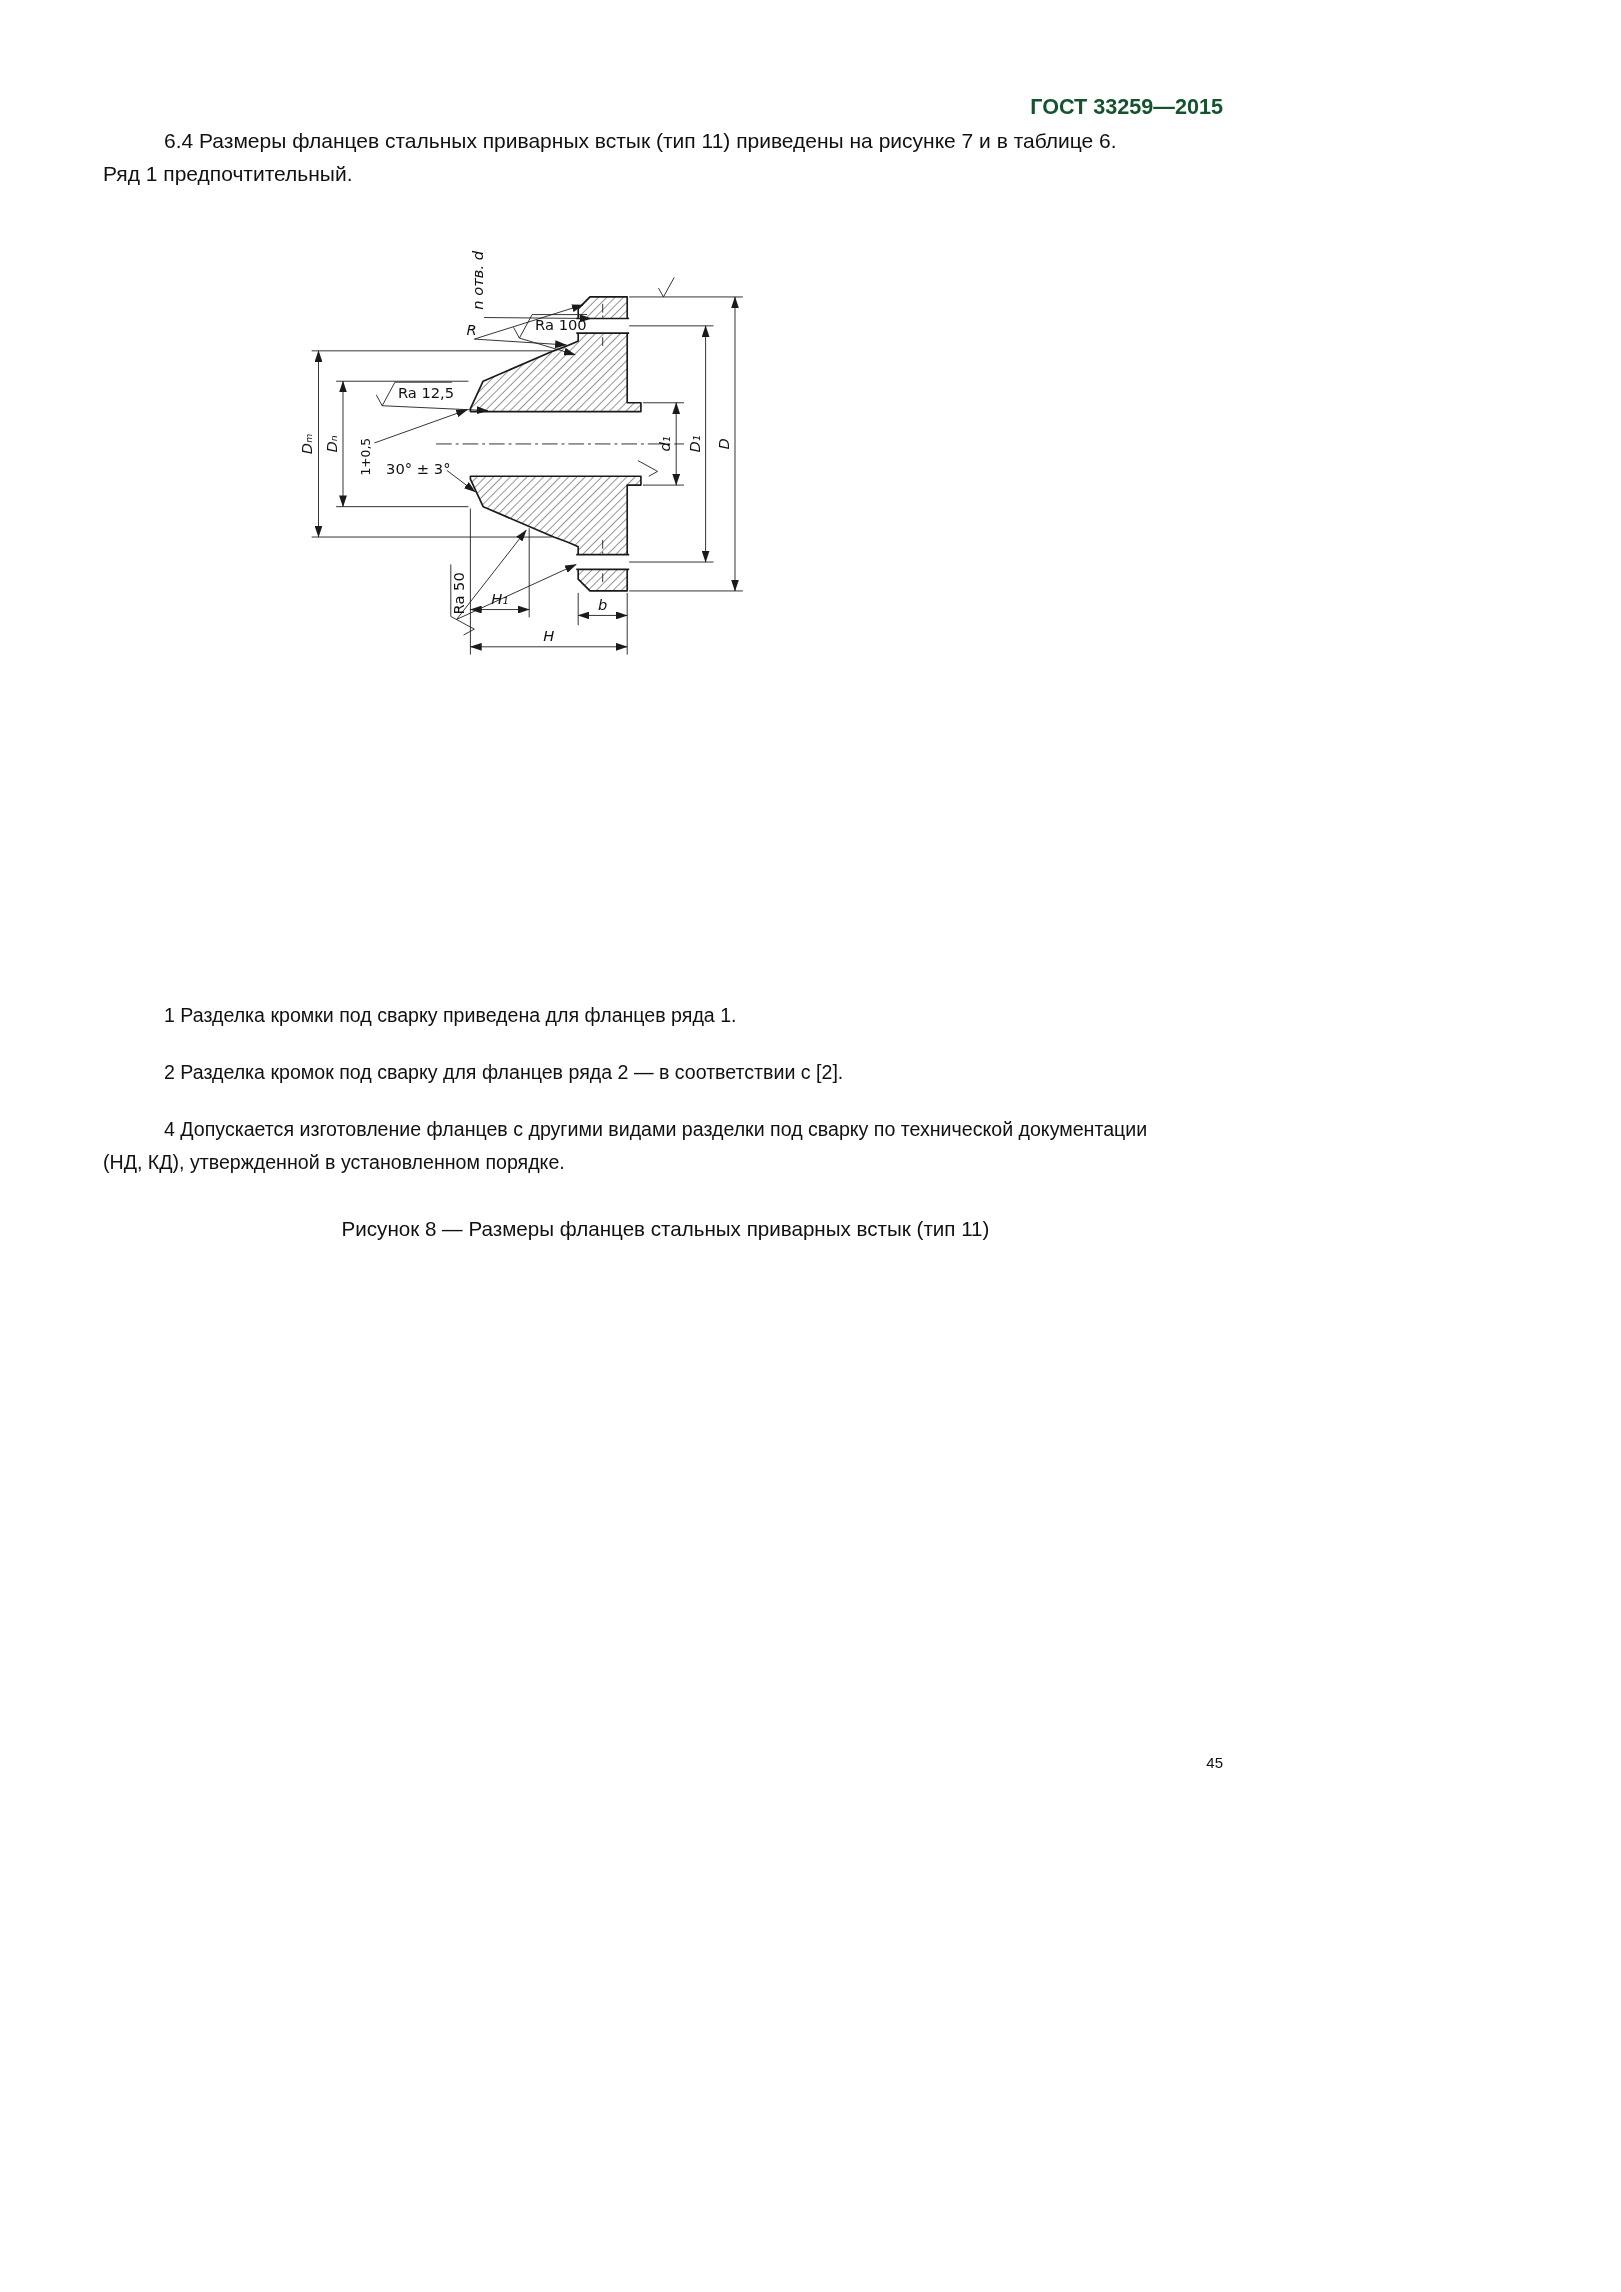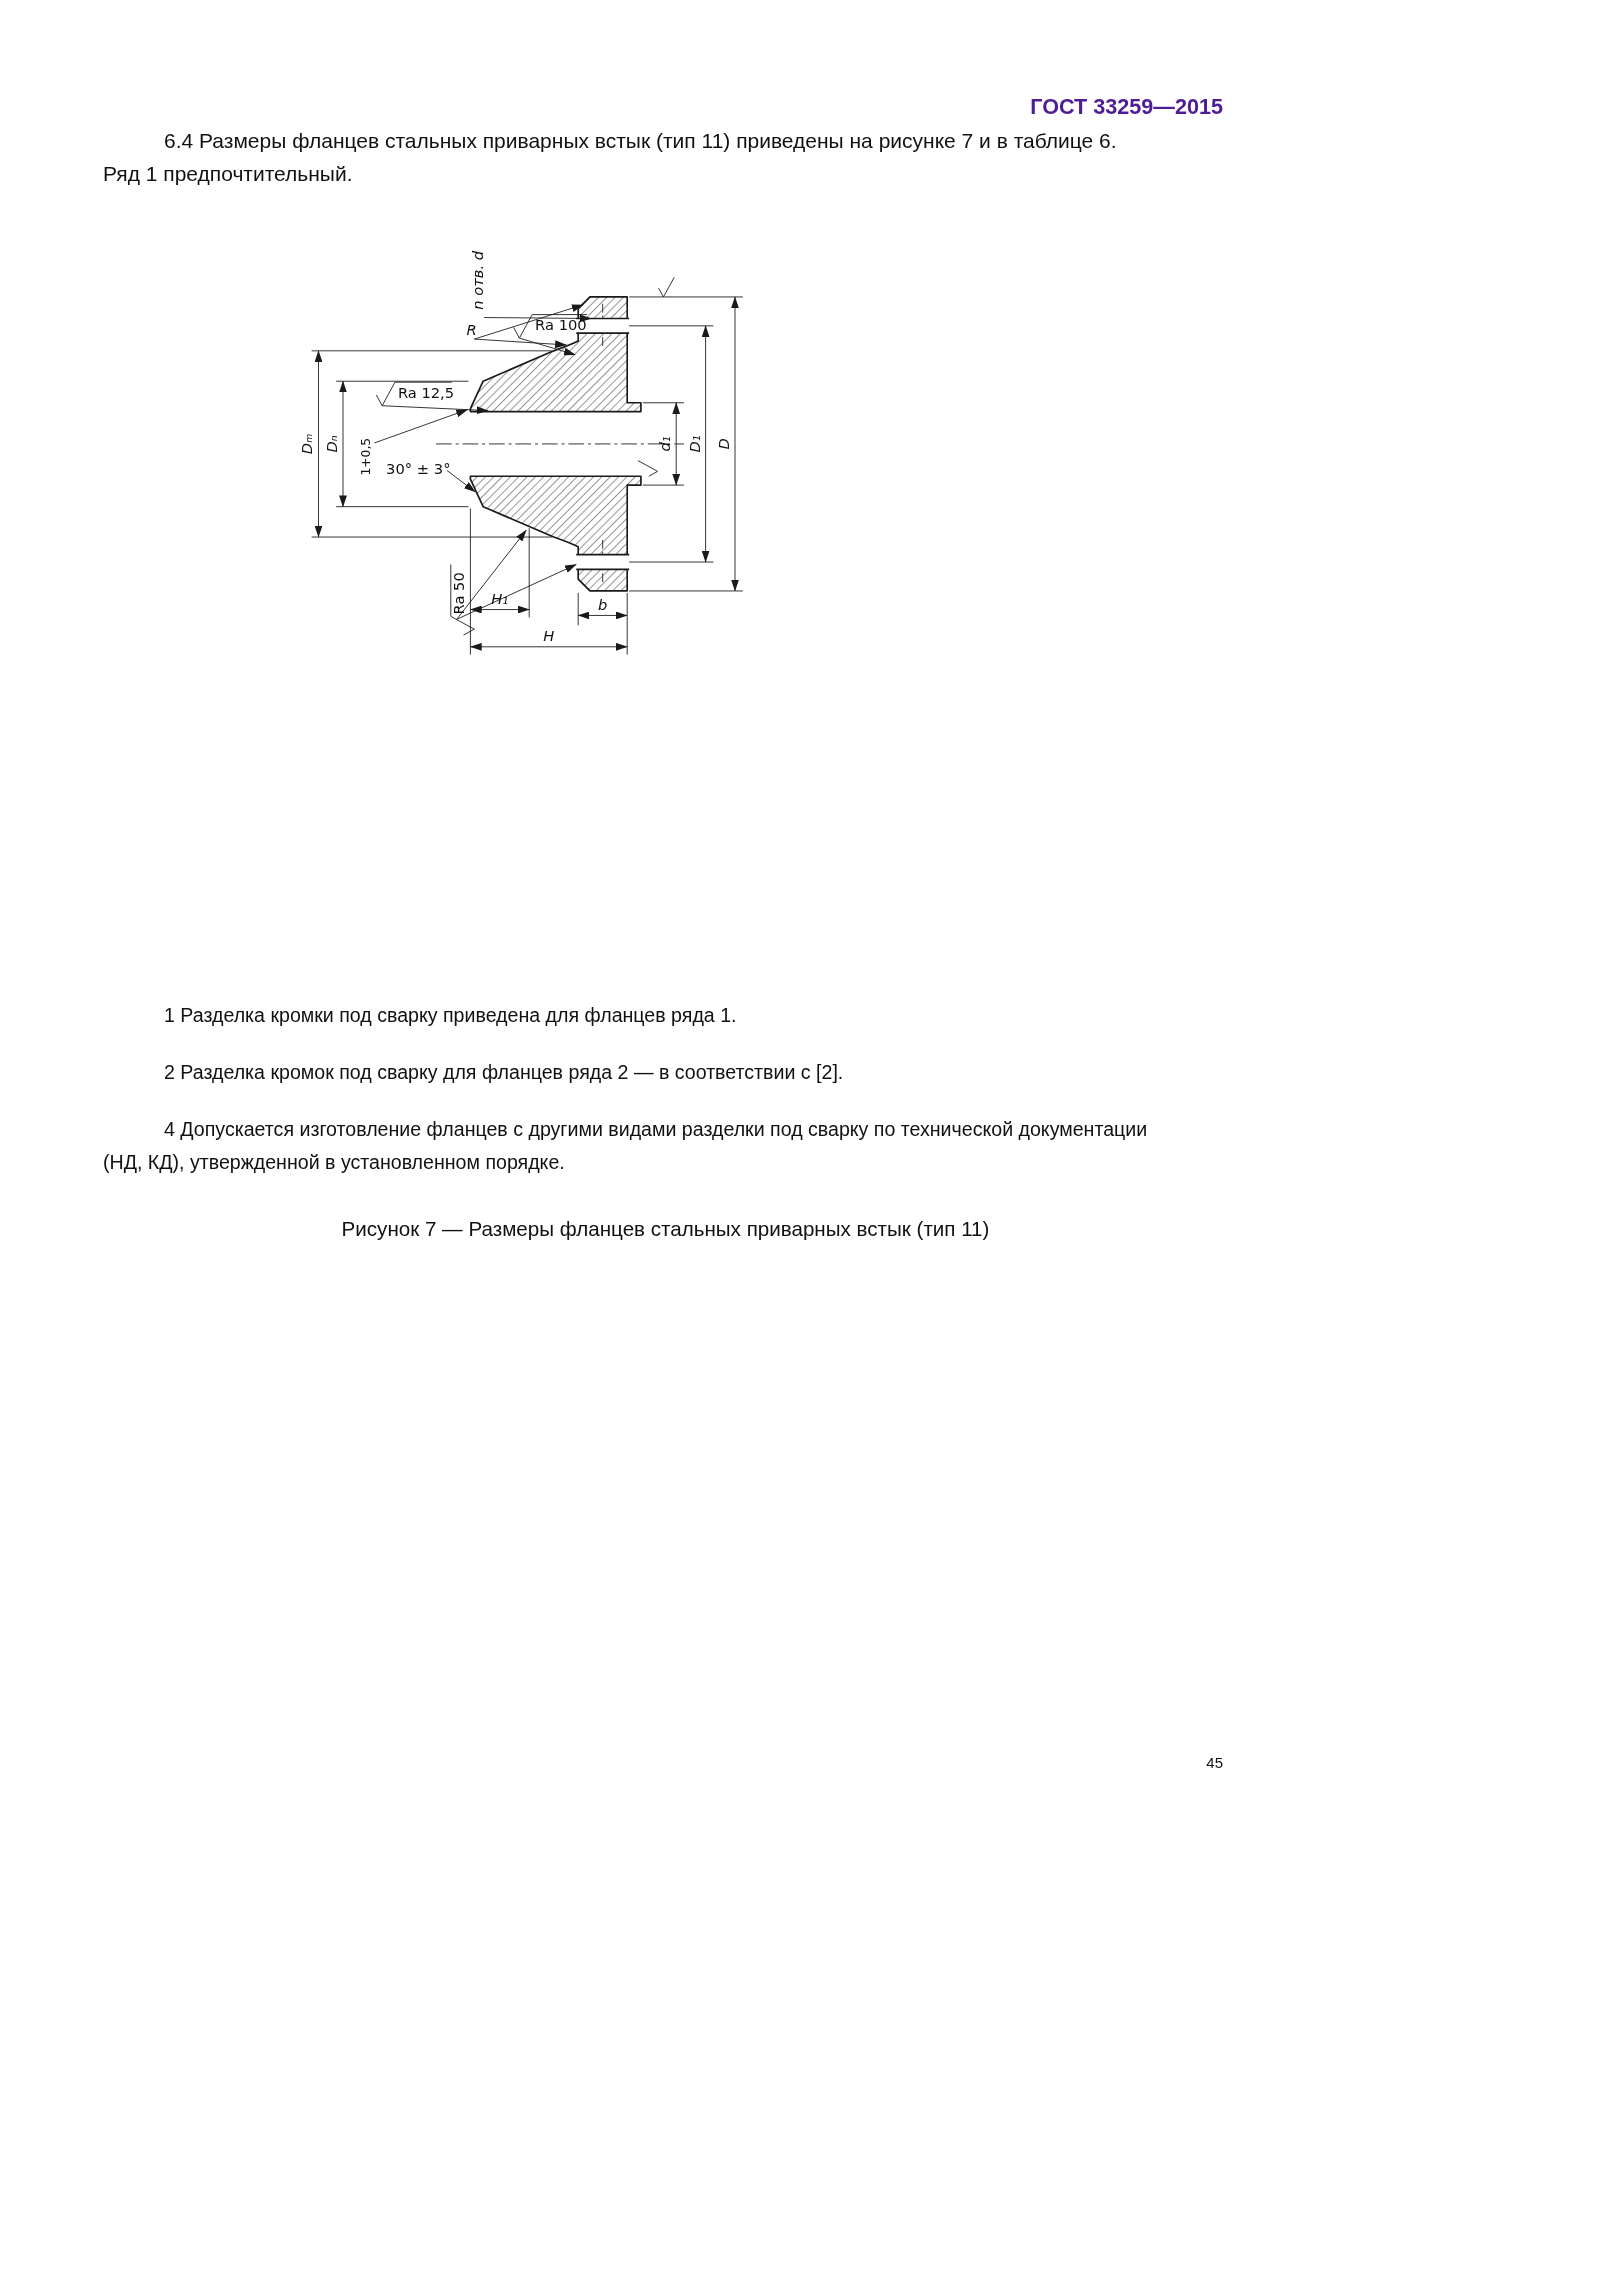--- a/index.html
+++ b/index.html
@@ -6,21 +6,21 @@
   .page{
     position:relative;
     width:1621px;height:2293px;
     background:#ffffff;
     font-family:"Liberation Sans",sans-serif;
     color:#111;
     overflow:hidden;
   }
   .header{
     position:absolute;top:94px;left:103px;width:1120px;
-    text-align:right;font-weight:bold;font-size:21.6px;color:#4c1d95;
+    text-align:right;font-weight:bold;font-size:21.6px;color:#14532d;
   }
   .para{
     position:absolute;top:124px;left:103px;width:1125px;
     font-size:21px;line-height:33px;
   }
   .para .ind{text-indent:61px;}
   .figure-area{position:absolute;left:294px;top:235px;width:490px;height:461px;}
   .notes{
     position:absolute;top:975px;left:103px;width:1125px;
     font-size:19.6px;line-height:33px;
@@ -160,18 +160,18 @@
     </svg>
   </div>
 
   <div class="notes">
     <div class="ind">1 Разделка кромки под сварку приведена для фланцев ряда 1.</div>
     <div class="ind">2 Разделка кромок под сварку для фланцев ряда 2 — в соответствии с [2].</div>
     <div class="ind">4 Допускается изготовление фланцев с другими видами разделки под сварку по технической документации</div>
     <div>(НД, КД), утвержденной в установленном порядке.</div>
   </div>
 
-  <div class="caption">Рисунок 7 — Размеры фланцев стальных приварных встык (тип 11)</div>
+  <div class="caption">Рисунок 8 — Размеры фланцев стальных приварных встык (тип 11)</div>
 
   <div class="pagenum">45</div>
 
 </div>
 
 
 </body></html>

